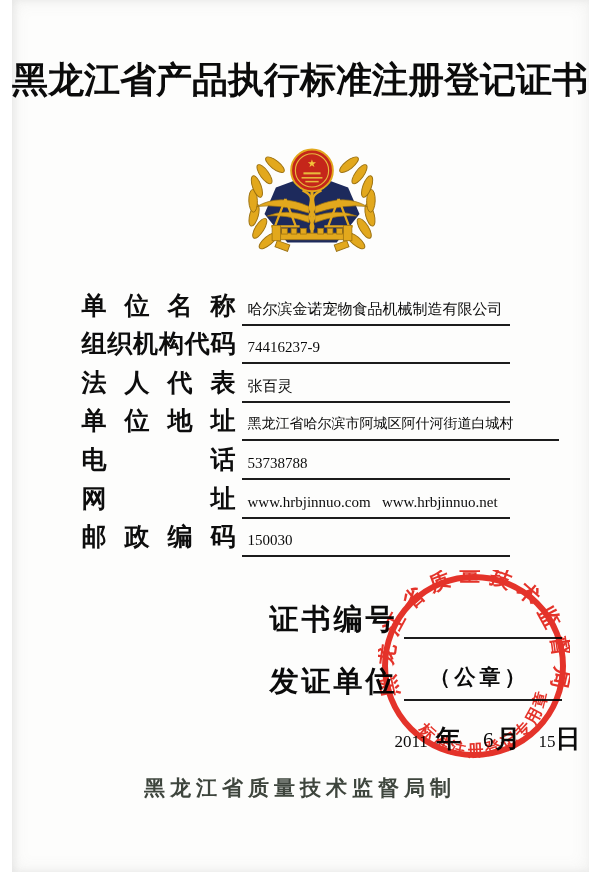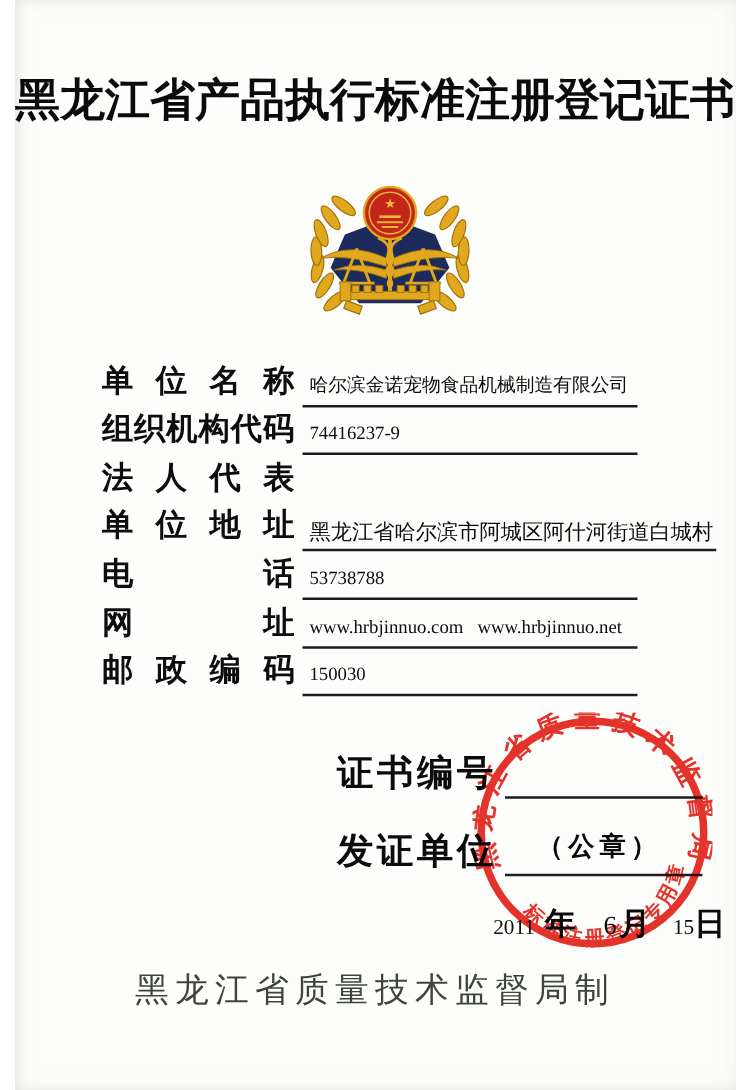--- a/index.html
+++ b/index.html
@@ -18,21 +18,21 @@
   .form{position:absolute;left:70px;top:287px;width:488px;}
   .frow{display:flex;align-items:flex-end;height:38.6px;}
   .f-label{
     display:flex;justify-content:space-between;width:154px;flex:none;
     font-size:25px;font-weight:bold;line-height:1;padding-bottom:8px;color:#0d0d0d;
   }
   .f-value{
     flex:1;border-bottom:2px solid #1c1c1c;margin-left:6px;margin-right:60px;
     font-size:15px;line-height:1.3;padding:0 2px 2px 6px;white-space:pre;min-height:22px;
   }
-  .frow.wide .f-value{margin-right:11px;font-size:17px;}
+  .frow.wide .f-value{margin-right:11px;font-size:14px;}
   
   .issue{position:absolute;left:258px;top:599px;width:292px;}
   .irow{display:flex;align-items:flex-end;height:40px;}
   .irow + .irow{margin-top:22px;}
   .i-label{flex:none;font-size:29px;font-weight:bold;letter-spacing:3px;padding-bottom:5px;line-height:1;}
   .i-value{
     flex:1;border-bottom:2px solid #1c1c1c;margin-left:6px;min-height:32px;
     font-size:21px;font-weight:bold;letter-spacing:4px;text-align:left;
     padding:0 0 2px 26px;line-height:1.2;white-space:nowrap;
   }
@@ -40,21 +40,21 @@
   .d-num{font-size:17px;}
   .d-unit{font-size:25px;font-weight:bold;}
   .d-year{margin-right:8px;}  .d-yu{margin-right:22px;}
   .d-month{font-size:21px;margin-right:2px;} .d-mu{margin-right:18px;}
   .d-day{margin-right:0;}
   
   .seal{position:absolute;left:366px;top:570px;width:192px;height:192px;mix-blend-mode:multiply;opacity:.95;}
   
   .footer{
     position:absolute;top:774px;left:0;width:100%;text-align:center;
-    font-size:27px;letter-spacing:5px;color:#3e453d;font-weight:400;white-space:nowrap;
+    font-size:21px;letter-spacing:5px;color:#3e453d;font-weight:700;white-space:nowrap;
   }
 </style>
 </head>
 <body>
 
 <div class="page">
 
   <div class="title">黑龙江省产品执行标准注册登记证书</div>
 
   <svg class="emblem" viewBox="0 0 160 140" aria-hidden="true">
@@ -140,20 +140,21 @@
         </span>
       <span class="f-value">74416237-9</span>
     </div>
     <div class="frow">
       <span class="f-label">
           <span>法</span>
           <span>人</span>
           <span>代</span>
           <span>表</span>
         </span>
+      <span class="f-value">张百灵</span>
     </div>
     <div class="frow wide">
       <span class="f-label">
           <span>单</span>
           <span>位</span>
           <span>地</span>
           <span>址</span>
         </span>
       <span class="f-value">黑龙江省哈尔滨市阿城区阿什河街道白城村</span>
     </div>

